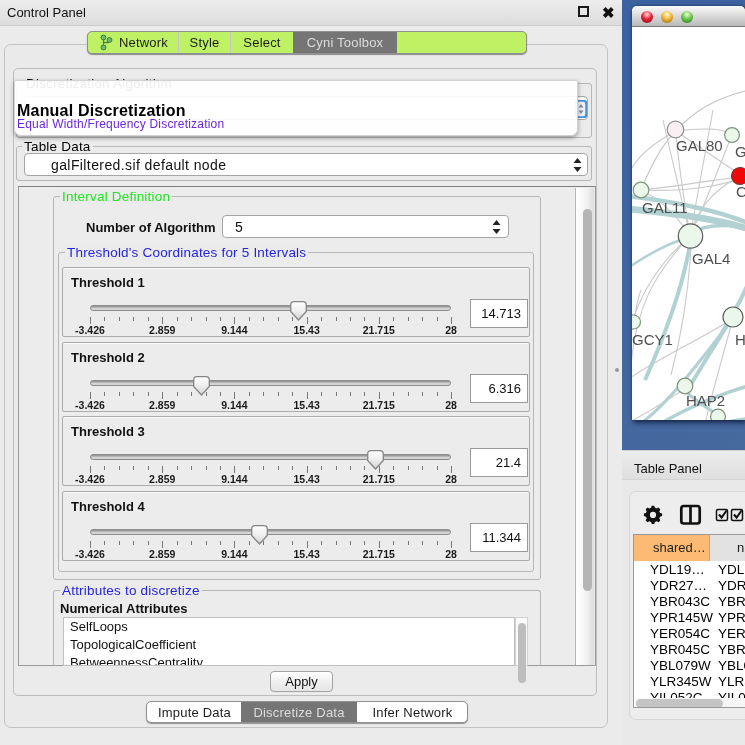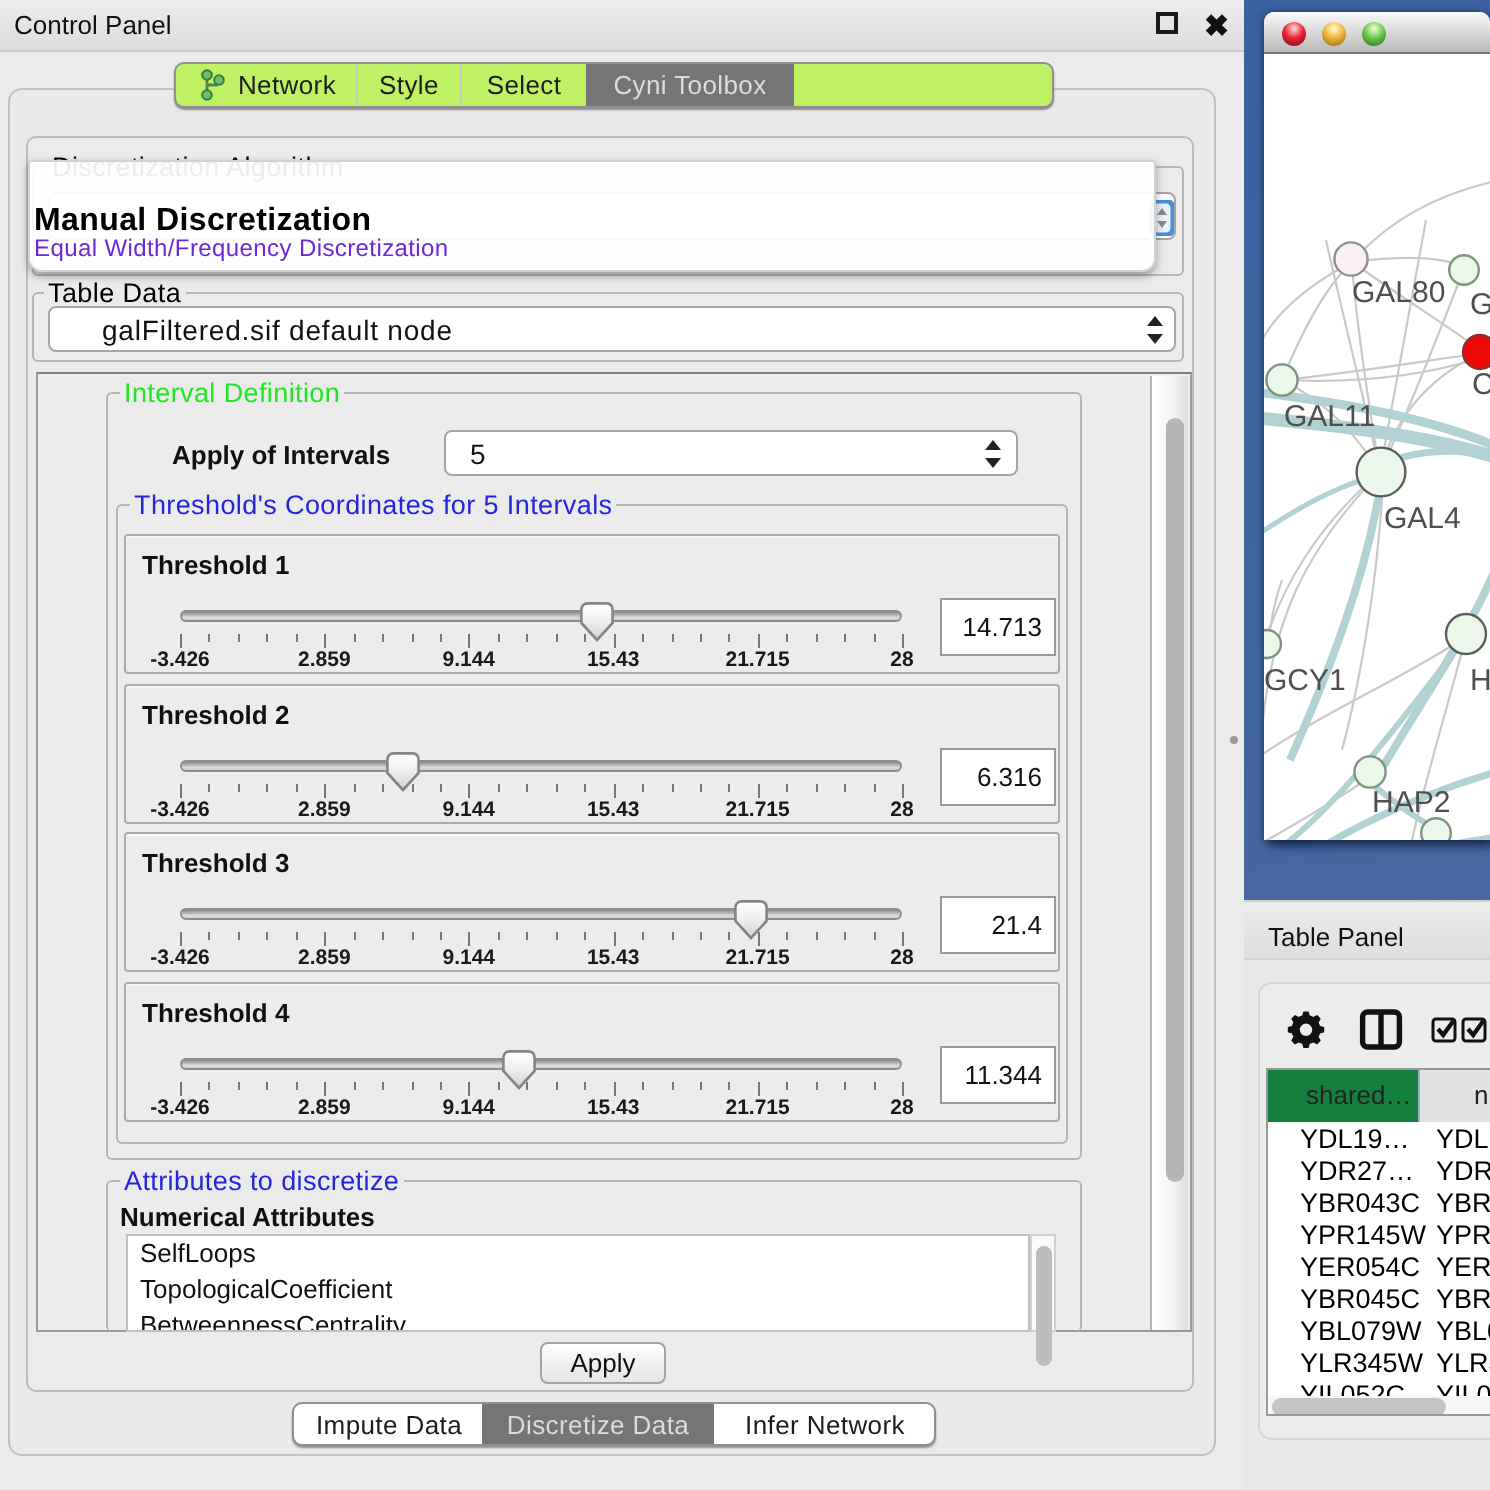--- a/index.html
+++ b/index.html
@@ -93,21 +93,21 @@
 #netwin { left:632px; top:6px; width:113px; height:414px; background:#ffffff; box-shadow:2px 3px 5px rgba(5,15,45,0.65), 0 0 3px rgba(5,15,45,0.5); border-radius:5px 5px 0 0; }
 #nettitle { position:absolute; left:0; top:0; width:113px; height:21px;
   background:linear-gradient(#fafafa,#b9b9b9); border-bottom:1px solid #787878; border-radius:5px 5px 0 0; }
 .light { position:absolute; top:5px; width:12px; height:12px; border-radius:50%; }
 
 #tpbar { left:622px; top:450px; width:123px; height:30px; background:linear-gradient(#ececec,#dedede); border-top:1px solid #d0d0d0; border-bottom:1px solid #d4d4d4;}
 #tpbar .t { position:absolute; left:12px; top:10px; font-size:13px; color:#111; }
 #tablebox { left:629px; top:491px; width:130px; height:229px; background:#ededed;
   border:1px solid #d6d6d6; border-radius:7px; }
 #tgrid { position:absolute; left:3px; top:42px; width:127px; height:174px; background:#ffffff; border:1px solid #999; overflow:hidden; }
-#thead1 { position:absolute; left:0; top:0; width:76px; height:26px; background:#15803d; border-right:1px solid #8fb6c9; }
+#thead1 { position:absolute; left:0; top:0; width:76px; height:26px; background:#fdba74; border-right:1px solid #8fb6c9; }
 #thead2 { position:absolute; left:76px; top:0; width:60px; height:26px; background:#e2e2e2; }
 #thead1 span,#thead2 span { position:absolute; top:5px; font-size:13px; color:#222; }
 .trow { position:absolute; left:0; width:130px; height:16px; font-size:13.5px; color:#000; }
 .trow .c1 { position:absolute; left:16px; }
 .trow .c2 { position:absolute; left:84px; }
 #hsb { position:absolute; left:1px; top:163px; width:125px; height:11px; background:#f6f6f6; }
 #hsb i { position:absolute; left:1px; top:1px; width:87px; height:9px; background:#c4c4c4; border-radius:5px; }
 </style>
 </head>
 <body>
@@ -151,21 +151,21 @@
 
   <div class="abs" id="scrollpane">
     <div id="vsbtrack">
         <div id="vsbthumb"></div>
       </div>
   </div>
 
   <div class="group" style="left:53px; top:196px; width:488px; height:384px;">
     <div class="gtitle" style="left:6px; color:#21e621;">Interval Definition</div>
   </div>
-  <div class="abs" style="left:86px; top:220px; font-size:13px; font-weight:bold; color:#111;">Apply of Intervals</div>
+  <div class="abs" style="left:86px; top:220px; font-size:13px; font-weight:bold; color:#111;">Number of Algorithm</div>
   <div class="combo" style="left:222px; top:215px; width:287px; height:23px;">
     <div class="cv" style="left:12px;">5</div>
     <div class="steppers" style="right:7px; top:4px;">
       <svg width="9" height="14" viewBox="0 0 9 14">
         <path d="M4.5 0 L8.5 5 L0.5 5 Z" fill="#222"></path>
         <path d="M4.5 14 L8.5 9 L0.5 9 Z" fill="#222"></path>
       </svg>
     </div>
   </div>
 

